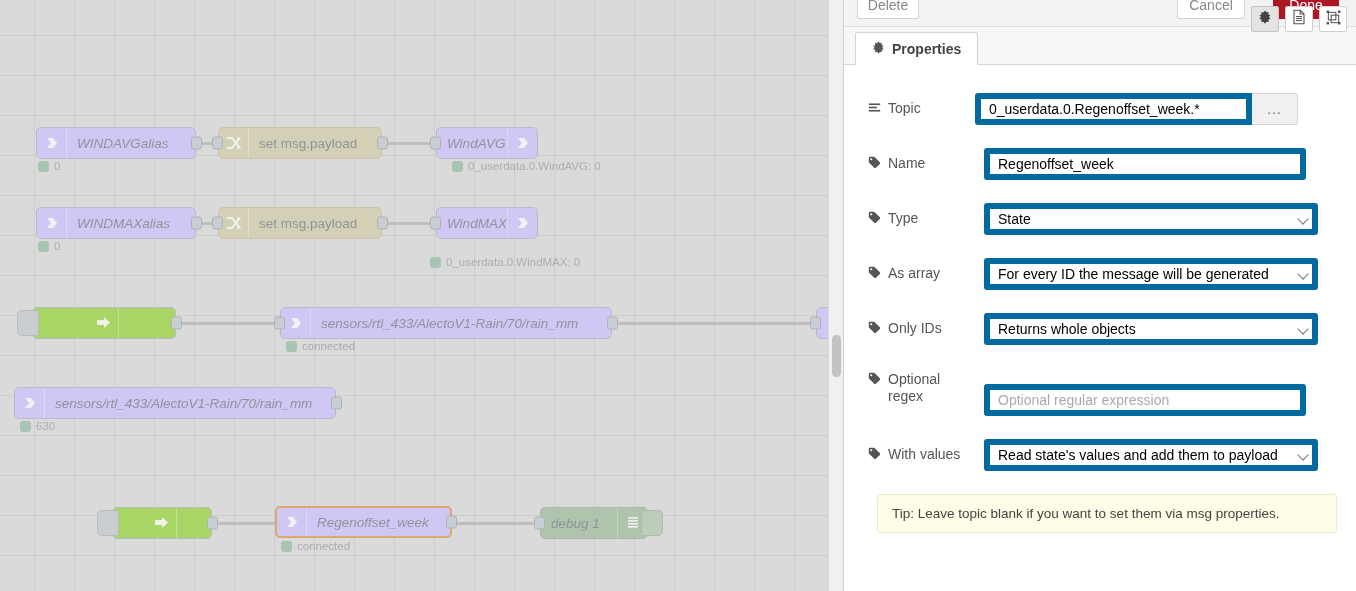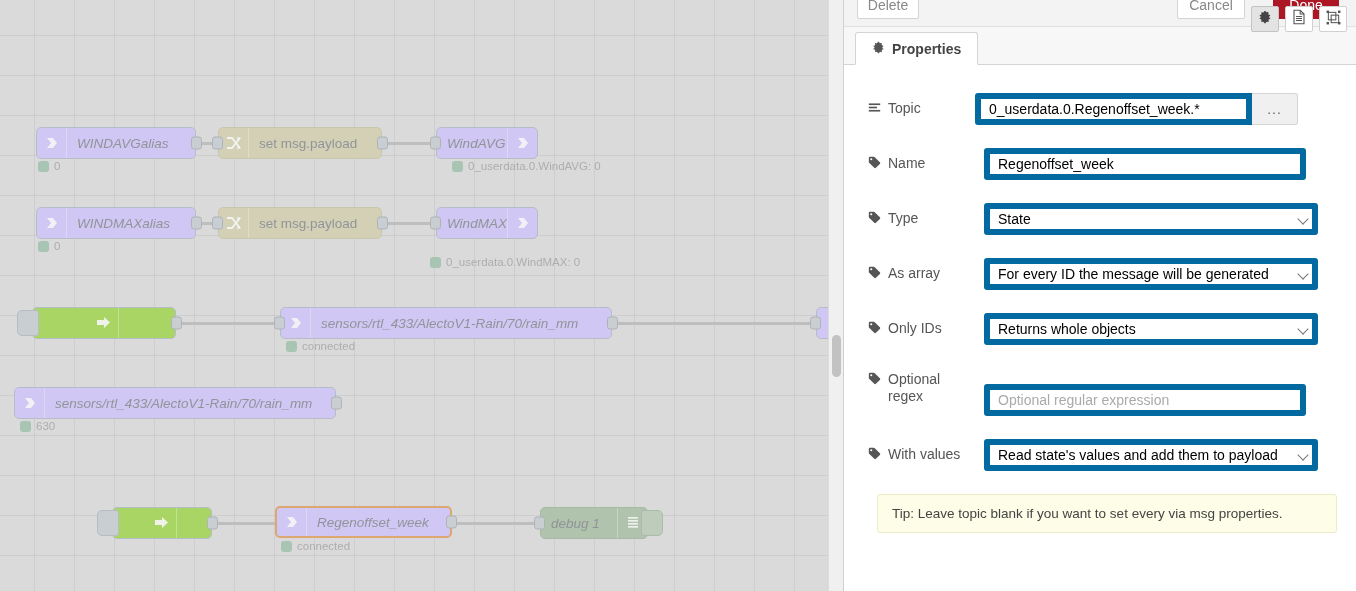--- a/index.html
+++ b/index.html
@@ -643,21 +643,21 @@
         </div>
         <div class="ctl">
           <div class="selwrap">
             <select class="fsel">
               <option>Read state's values and add them to payload</option>
             </select>
           </div>
         </div>
       </div>
 
-      <div id="tipbox">Tip: Leave topic blank if you want to set every via msg properties.</div>
+      <div id="tipbox">Tip: Leave topic blank if you want to set them via msg properties.</div>
     </div>
   </div>
 
   <div class="tabbtn active" id="tabbtn-settings">
     <span>
       <svg width="14" height="14" viewBox="0 0 16 16">
         <path fill="#444" d="M8 5.2a2.8 2.8 0 1 0 0 5.6 2.8 2.8 0 0 0 0-5.6zm0 4.3a1.5 1.5 0 1 1 0-3 1.5 1.5 0 0 1 0 3z"></path>
         <path fill="#444" d="M14 9.1l-1.2-.3a4.9 4.9 0 0 0 0-1.6l1.2-.3-.4-1.6-1.2.3a4.9 4.9 0 0 0-.8-1.4l.8-.9-1.2-1.2-.9.8a4.9 4.9 0 0 0-1.4-.8L8.8 1H7.2l-.3 1.2a4.9 4.9 0 0 0-1.4.8l-.9-.8L3.4 3.4l.8.9a4.9 4.9 0 0 0-.8 1.4L2.2 5.3l-.4 1.6 1.2.3a4.9 4.9 0 0 0 0 1.6l-1.2.3.4 1.6 1.2-.3c.2.5.5 1 .8 1.4l-.8.9 1.2 1.2.9-.8c.4.3.9.6 1.4.8l.3 1.2h1.6l.3-1.2c.5-.2 1-.5 1.4-.8l.9.8 1.2-1.2-.8-.9c.3-.4.6-.9.8-1.4l1.2.3z"></path>
       </svg>
     </span>

